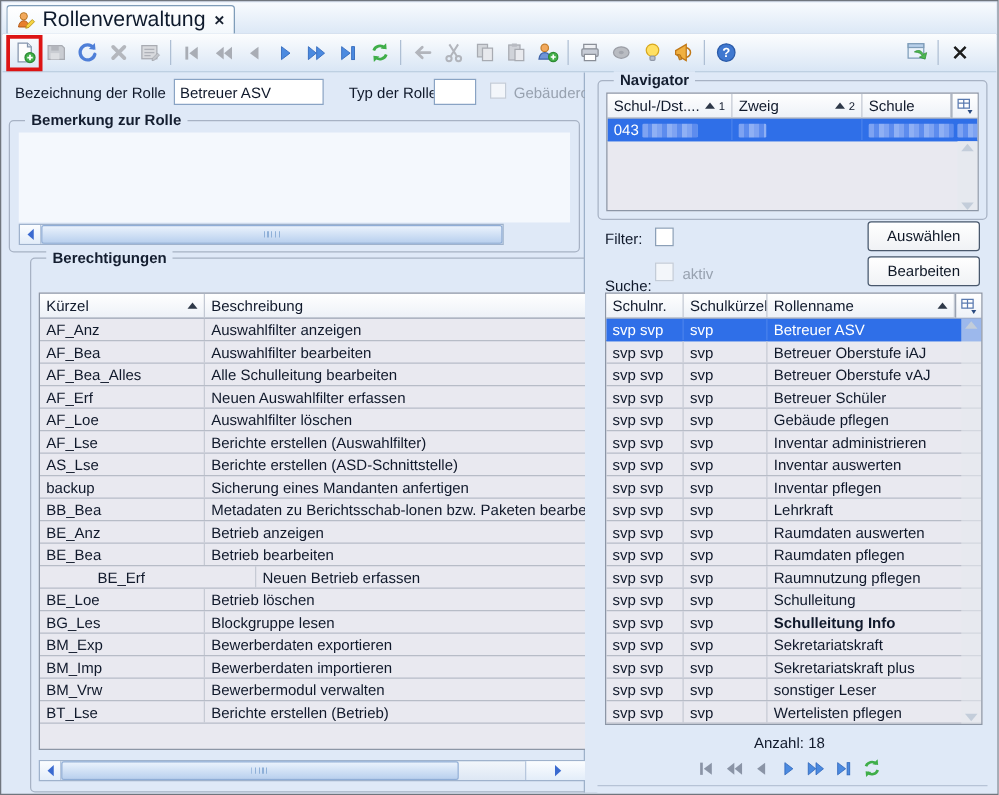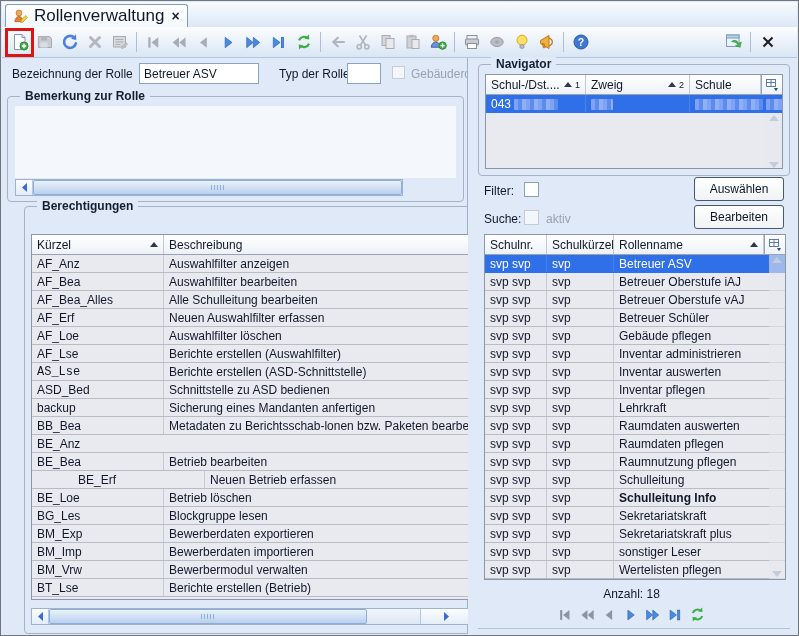--- a/index.html
+++ b/index.html
@@ -314,37 +314,34 @@
               </div>
               <div class="trow">
                 <div class="td" style="width: 132px;">AF_Loe</div>
                 <div class="td" style="flex: 1 1 0%;">Auswahlfilter löschen</div>
               </div>
               <div class="trow">
                 <div class="td" style="width: 132px;">AF_Lse</div>
                 <div class="td" style="flex: 1 1 0%;">Berichte erstellen (Auswahlfilter)</div>
               </div>
               <div class="trow">
-                <div class="td" style="width: 132px; font-family: Liberation Mono, monospace;">AS_Lse</div>
+                <div class="td" style="width: 132px;">AS_Lse</div>
                 <div class="td" style="flex: 1 1 0%;">Berichte erstellen (ASD-Schnittstelle)</div>
-              </div>
-              <div class="trow">
-                <div class="td" style="width: 132px;">ASD_Bed</div>
-                <div class="td" style="flex: 1 1 0%;">Schnittstelle zu ASD bedienen</div>
               </div>
               <div class="trow">
                 <div class="td" style="width: 132px;">backup</div>
                 <div class="td" style="flex: 1 1 0%;">Sicherung eines Mandanten anfertigen</div>
               </div>
               <div class="trow">
                 <div class="td" style="width: 132px;">BB_Bea</div>
                 <div class="td" style="flex: 1 1 0%;">Metadaten zu Berichtsschab-lonen bzw. Paketen bearbeiten</div>
               </div>
               <div class="trow">
                 <div class="td" style="width: 132px;">BE_Anz</div>
+                <div class="td" style="flex: 1 1 0%;">Betrieb anzeigen</div>
               </div>
               <div class="trow">
                 <div class="td" style="width: 132px;">BE_Bea</div>
                 <div class="td" style="flex: 1 1 0%;">Betrieb bearbeiten</div>
               </div>
               <div class="trow">
                 <div class="td" style="width: 132px; margin-left: 41px;">BE_Erf</div>
                 <div class="td" style="flex: 1 1 0%;">Neuen Betrieb erfassen</div>
               </div>
               <div class="trow">
@@ -438,21 +435,21 @@
               <span class="fadearrow fa-down"></span>
             </div>
           </div>
         </div>
       </div>
 
       <span class="lbl" style="left:16px;top:126px">Filter:</span>
       <span class="cb" style="left:56px;top:124px;width:15px;height:15px"></span>
       <div class="btn" style="right:13px;top:119px">Auswählen</div>
 
-      <span class="lbl" style="left:16px;top:154px">Suche:</span>
+      <span class="lbl" style="left:16px;top:164px">Suche:</span>
       <span class="cb dis" style="left:56px;top:152px;width:15px;height:15px"></span>
       <span class="lbl dislbl" style="left:78px;top:154px">aktiv</span>
       <div class="btn" style="right:13px;top:147px">Bearbeiten</div>
 
       <div class="tbl" style="left:16px;top:176px;right:11px;height:346px">
         <div class="thead">
           <div class="th" style="width:62px">
             <span>Schulnr.</span>
           </div>
           <div class="th" style="width:67px">

